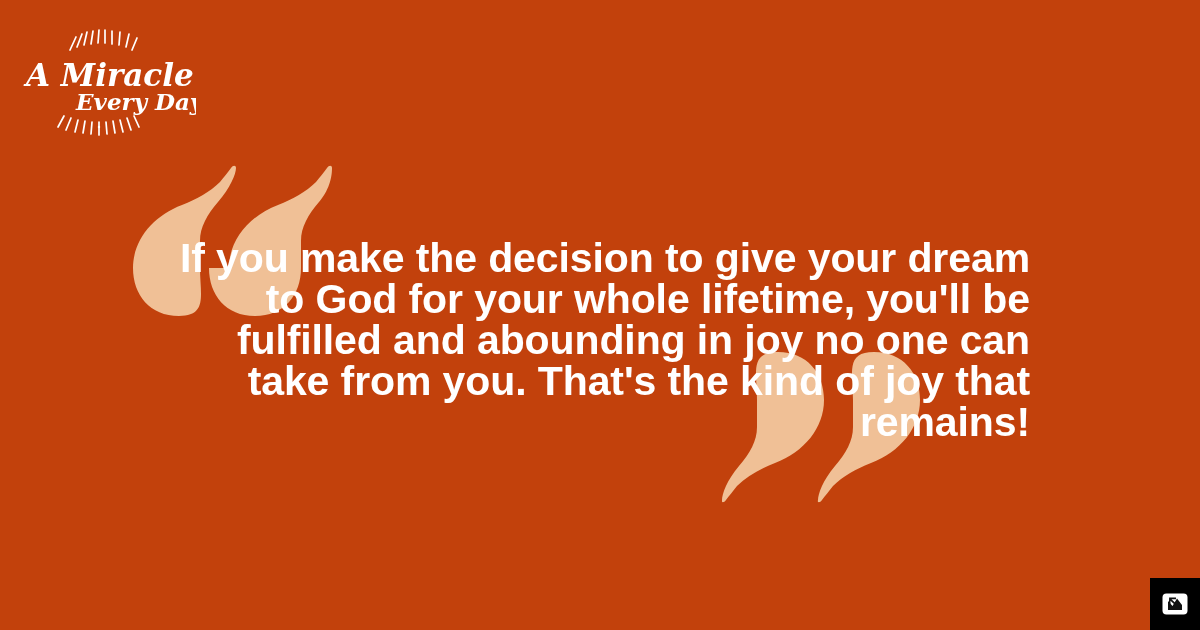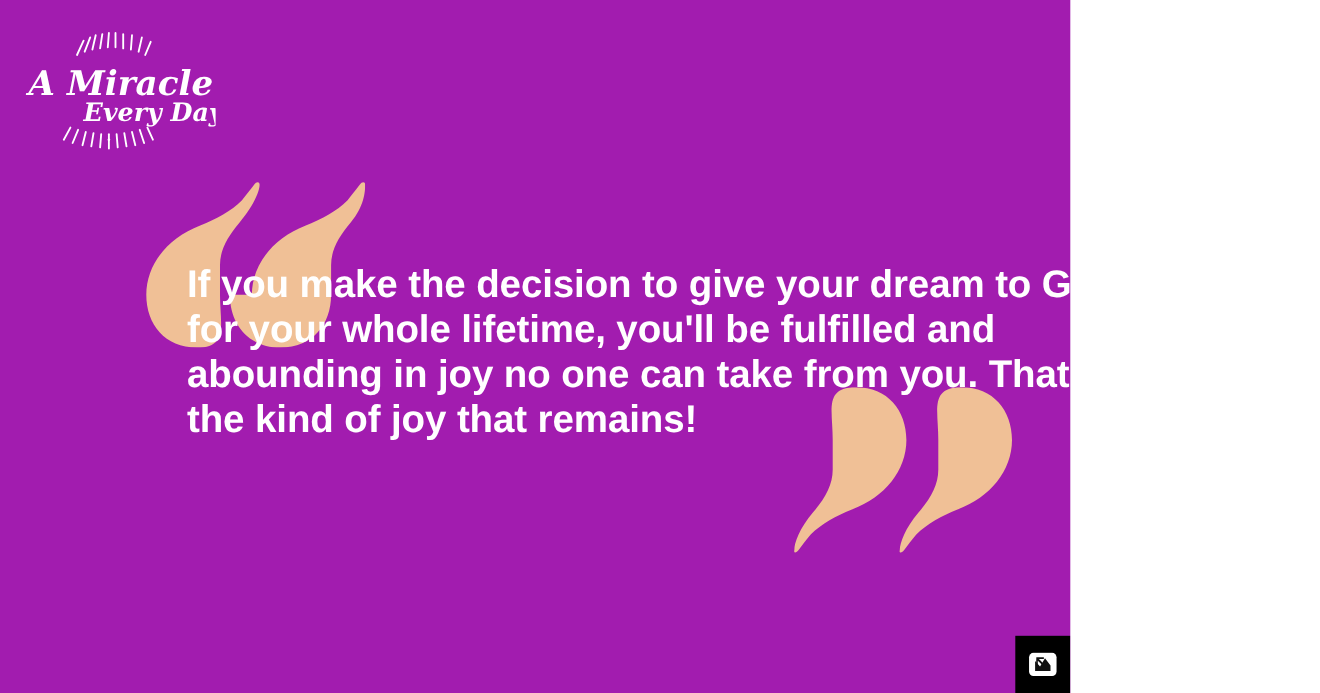--- a/index.html
+++ b/index.html
@@ -2,22 +2,22 @@
 <html><head>
 <meta charset="utf-8">
 <style>
   * { margin:0; padding:0; box-sizing:border-box; }
   html, body {
     width:1200px; height:630px;
     font-family:"Liberation Sans", sans-serif;
   }
   #card {
     position:relative;
-    width:973px; height:630px;
-    background:#a21caf;
+    width:1200px; height:630px;
+    background:#c2410c;
     overflow:hidden;
   }
 
   
   #brand {
     position:absolute;
     left:16px; top:28px;
     width:180px; height:110px;
   }
   #brand svg { display:block; width:180px; height:110px; }
@@ -28,25 +28,25 @@
     pointer-events:none;
   }
   #quote-open  { left:132px; top:164px;  width:200px; height:152px; }
   #quote-close { left:722px; top:352px;  width:200px; height:152px; }
 
   
   #quote-text {
     position:absolute;
     left:170px; top:238px;
     width:860px;
-    text-align:left;
+    text-align:right;
     color:#ffffff;
     font-family:"Liberation Sans", sans-serif;
     font-weight:bold;
-    font-size:35px;
+    font-size:41px;
     line-height:41px;
     letter-spacing:-0.1px;
   }
 
   
   #author {
     position:absolute;
     right:146px; top:519px;
     color:#fdfdfd;
     font-family:"DejaVu Sans", sans-serif;

